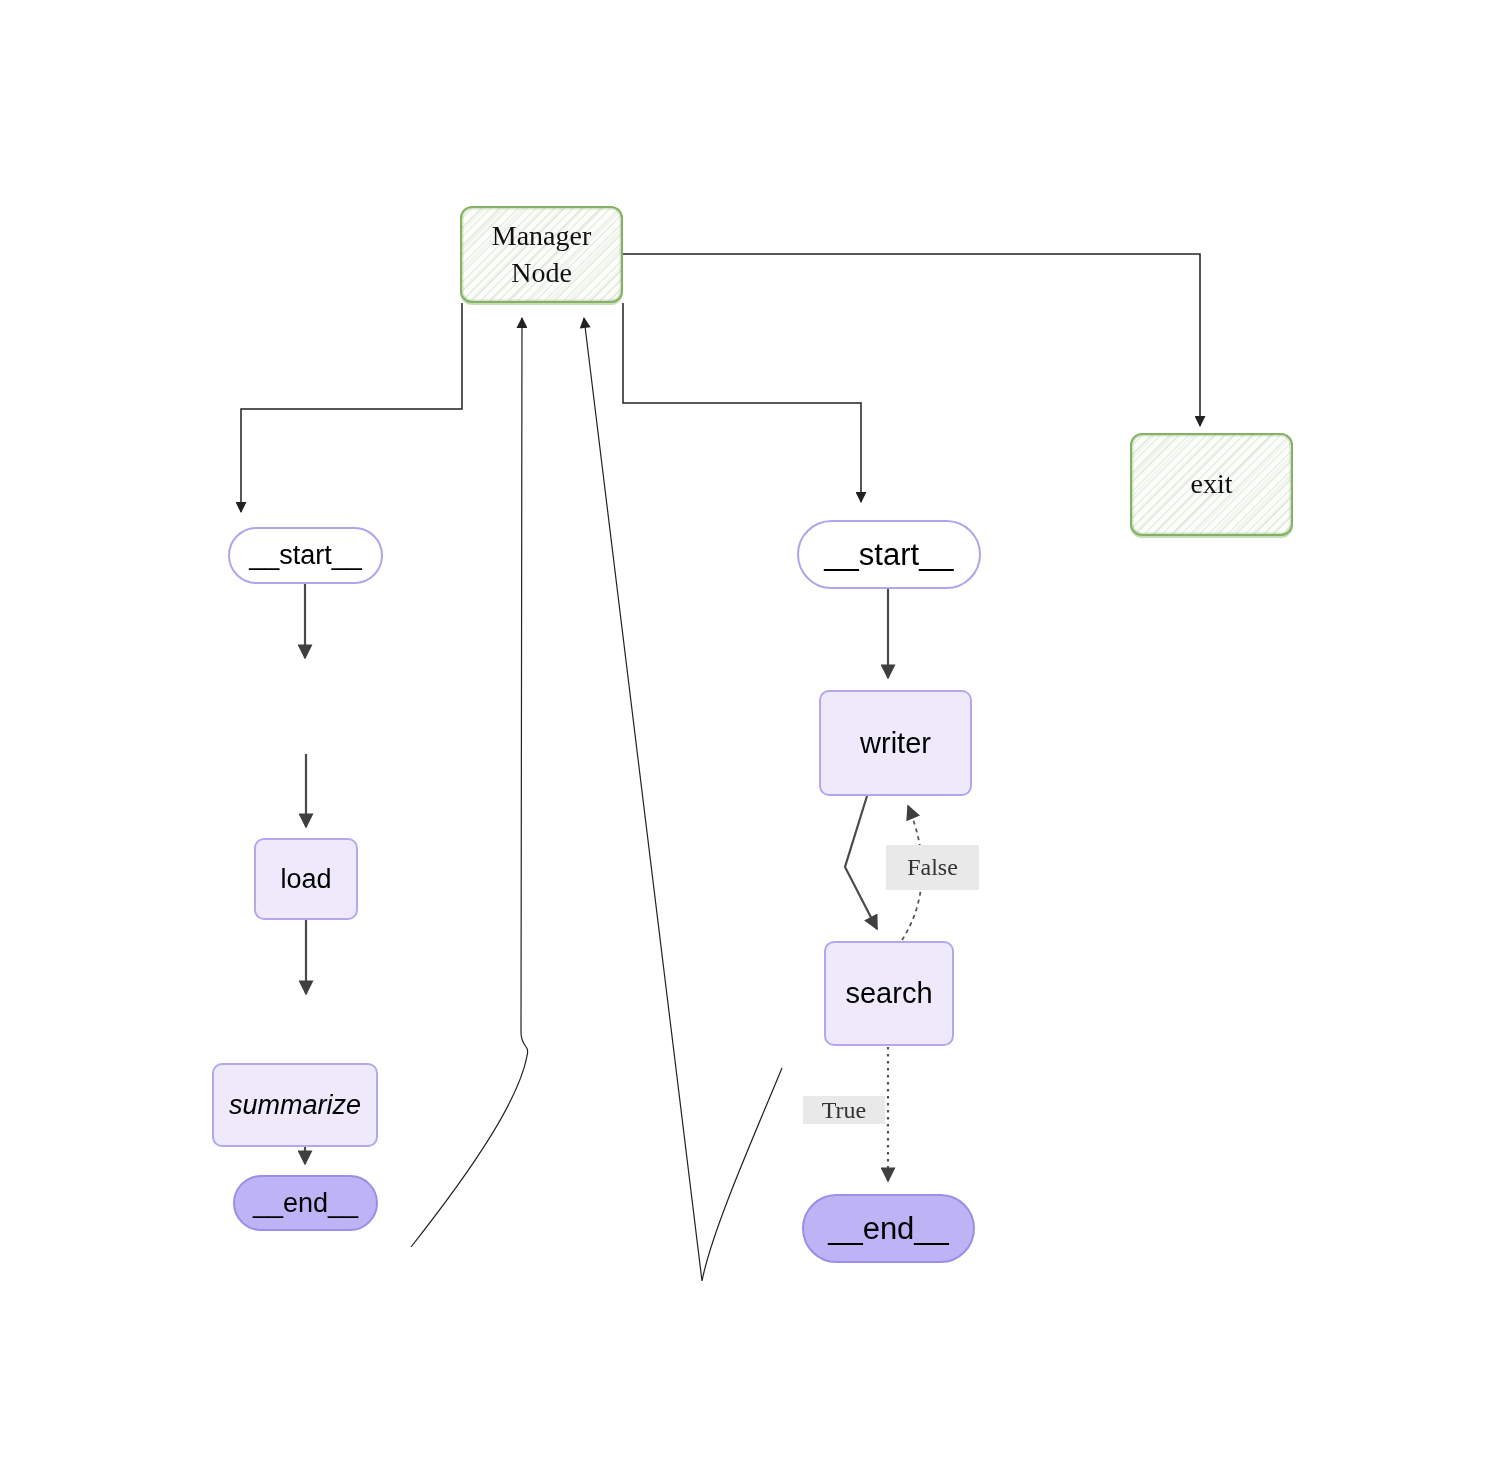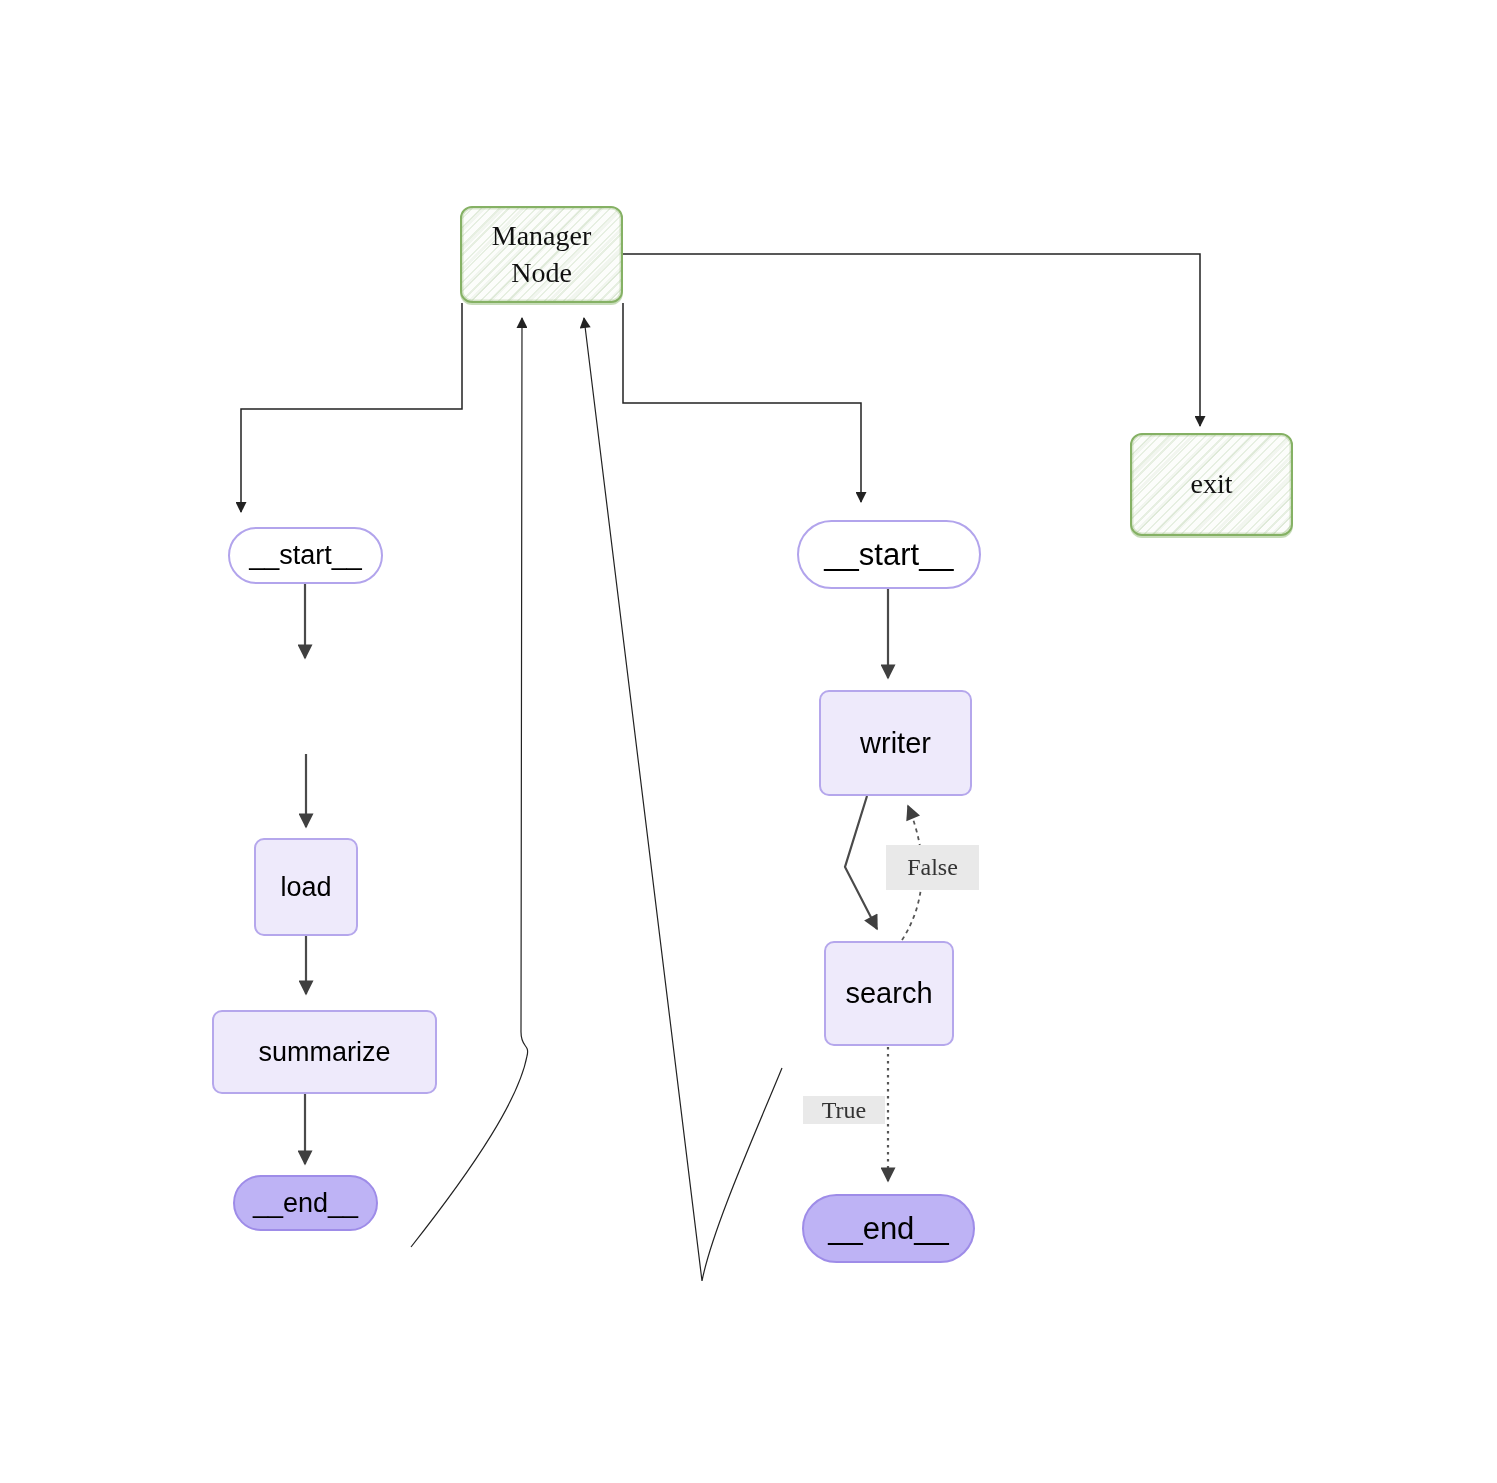--- a/index.html
+++ b/index.html
@@ -84,24 +84,24 @@
     <span class="lbl">exit</span>
   </div>
   <div class="node sketch" style="left:460px;top:206px;width:163px;height:97px;">
     <span class="lbl">Manager
 Node</span>
   </div>
 
   <div class="node pill" style="left:228px;top:527px;width:155px;height:57px;">
     <span>__start__</span>
   </div>
-  <div class="node task" style="left:254px;top:838px;width:104px;height:98px;">
+  <div class="node task" style="left:254px;top:838px;width:104px;height:82px;">
     <span>load</span>
   </div>
-  <div class="node task" style="left:212px;top:1010px;width:225px;height:84px;">
+  <div class="node task" style="left:212px;top:1063px;width:166px;height:84px;font-style:italic;">
     <span>summarize</span>
   </div>
   <div class="node pill end" style="left:233px;top:1175px;width:145px;height:56px;">
     <span>__end__</span>
   </div>
 
   <div class="node pill rbranch" style="left:797px;top:520px;width:184px;height:69px;">
     <span>__start__</span>
   </div>
   <div class="node task rbranch" style="left:819px;top:690px;width:153px;height:106px;">

